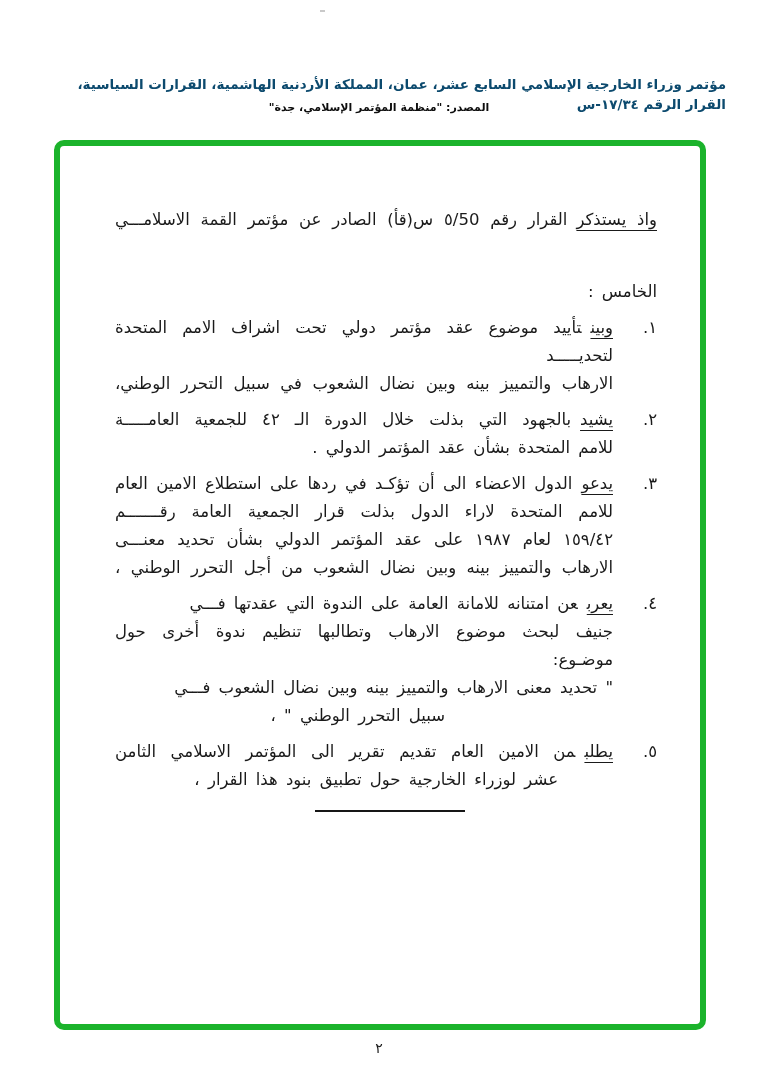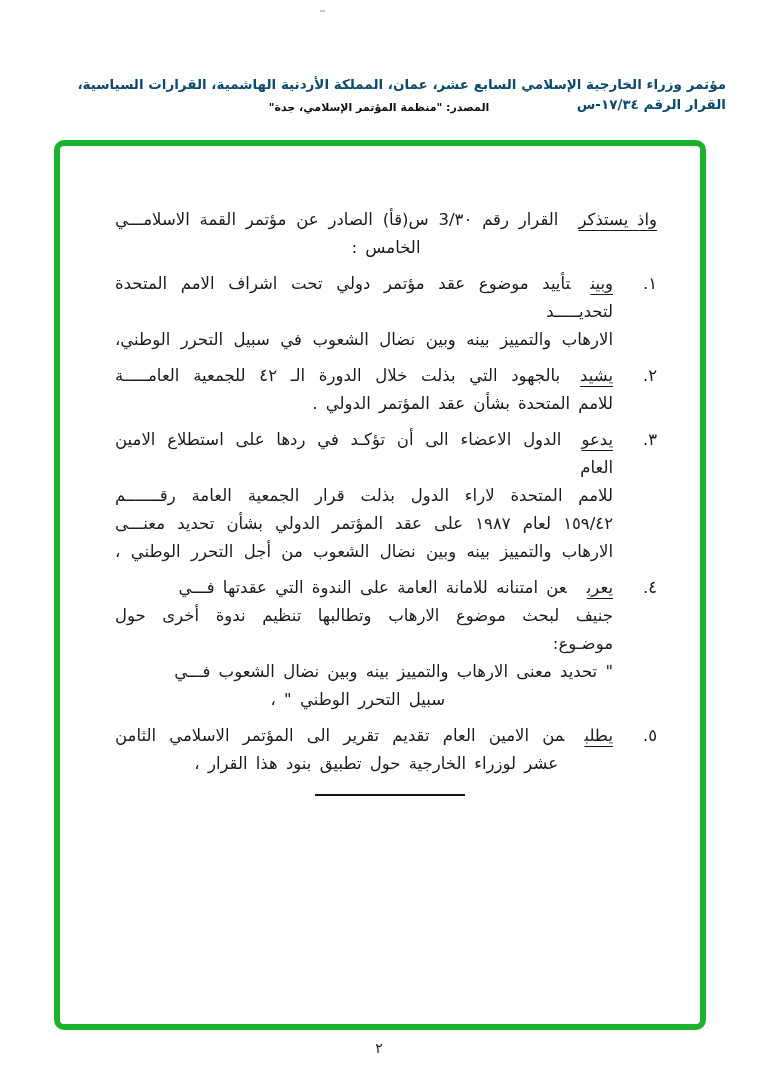--- a/index.html
+++ b/index.html
@@ -27,22 +27,22 @@
   .textbody{
     position:absolute;left:115px;top:206px;width:542px;
     direction:rtl;font-size:16.5px;line-height:28px;color:#1a1a1a;
     text-align:right;word-spacing:3px;
   }
   .para{position:relative;margin:0 0 8px 0;}
   .para.numbered{padding-right:44px;}
   .num{position:absolute;right:0;top:0;white-space:nowrap;}
   .tline{white-space:normal;}
   .tline.full{text-align:justify;text-align-last:justify;}
-  .tline.leftal{text-align:center;}
-  .kw{text-decoration:underline;text-underline-offset:5px;margin-left:20px;font-family:Liberation Serif, serif;}
+  .tline.leftal{text-align:right;margin-top:44px;}
+  .kw{text-decoration:underline;text-underline-offset:5px;margin-left:9px;}
   .divider{
     width:150px;border:0;border-top:2px solid #161616;
     margin:16px 192px 0 0;
   }
   .pagenum{
     position:absolute;top:1040px;left:0;right:0;text-align:center;
     font-size:14px;color:#1a1a1a;
   }
 </style>
 </head>
@@ -51,21 +51,21 @@
 <div class="hdr1">مؤتمر وزراء الخارجية الإسلامي السابع عشر، عمان، المملكة الأردنية الهاشمية، القرارات السياسية، القرار الرقم ١٧/٣٤-س</div>
 <div class="hdr2">المصدر:  "منظمة المؤتمر الإسلامي، جدة"</div>
 <div class="speck"></div>
 
 <div class="frame"></div>
 
 <div class="textbody">
 
   <div class="para">
     <div class="tline full">
-      <span class="kw">واذ يستذكر</span><span>القرار رقم 3/٣٠ س(قأ) الصادر عن مؤتمر القمة الاسلامـــي</span>
+      <span class="kw">واذ يستذكر</span><span>القرار رقم ٥/50 س(قأ) الصادر عن مؤتمر القمة الاسلامـــي</span>
     </div>
     <div class="tline leftal">الخامس :</div>
   </div>
 
   <div class="para numbered">
     <span class="num">١.</span>
     <div class="tline full">
       <span class="kw">وبين</span><span>تأييد موضوع عقد مؤتمر دولي تحت اشراف الامم المتحدة لتحديـــــد</span>
     </div>
     <div>

